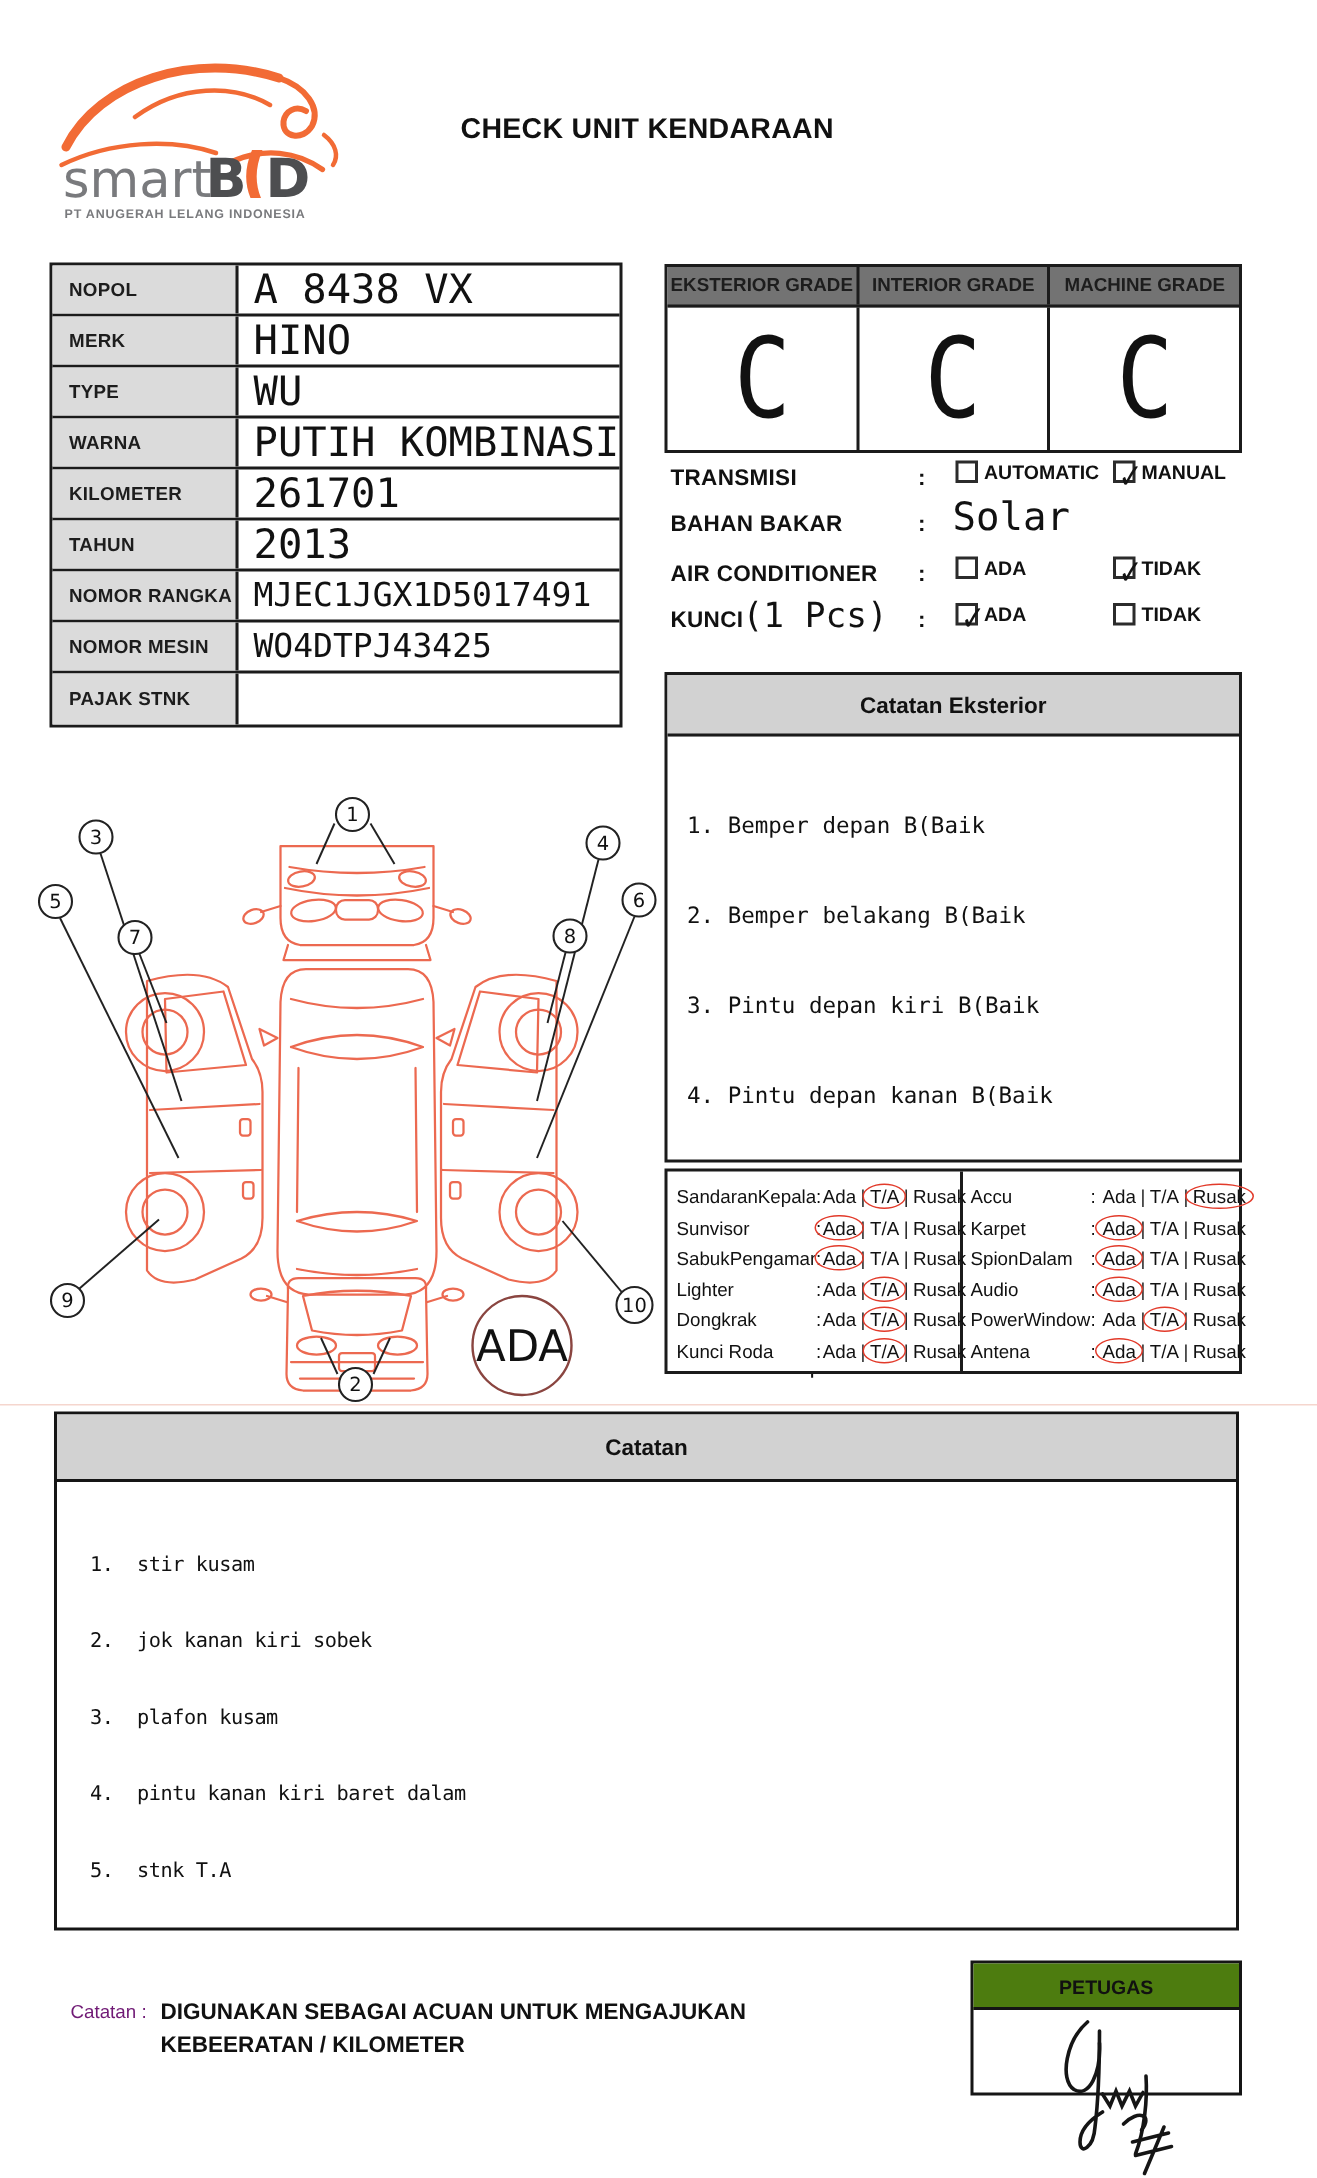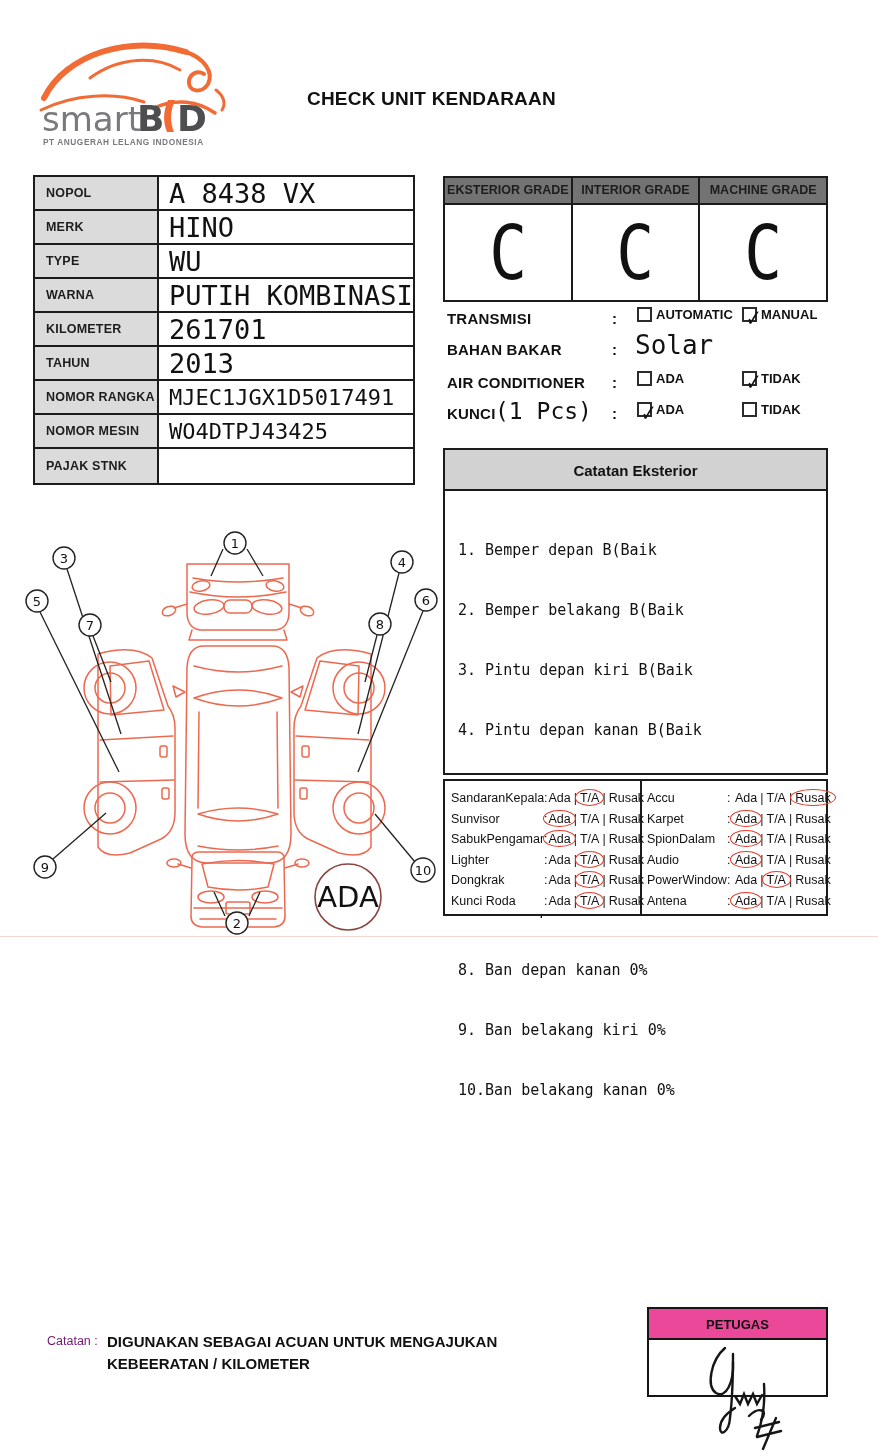--- a/index.html
+++ b/index.html
@@ -2,21 +2,21 @@
 <html><head>
 <meta charset="utf-8">
 <style>
   html,body{margin:0;padding:0;background:#fff;}
   *{box-sizing:border-box;}
   #page{position:relative;width:878px;height:1452px;background:#fff;overflow:hidden;
         font-family:"Liberation Sans",sans-serif;color:#111;}
   .abs{position:absolute;}
 
   
-  #title{left:307px;top:76px;font-size:19px;font-weight:700;letter-spacing:.2px;margin-top:12px;}
+  #title{left:307px;top:76px;font-size:19px;font-weight:700;letter-spacing:.2px;}
 
   
   #info-table{left:33px;top:175px;width:382px;border:2px solid #1b1b1b;}
   .info-row{display:flex;height:34px;border-bottom:2px solid #1b1b1b;}
   .info-row:last-child{border-bottom:none;}
   .info-label{width:124px;background:#dbdbdb;border-right:2px solid #1b1b1b;display:flex;
               align-items:center;padding-left:11px;font-size:12.5px;font-weight:700;letter-spacing:.2px;color:#1d1d1d;}
   .info-value{flex:1;display:flex;align-items:center;padding-left:10px;font-size:27px;
               font-family:"DejaVu Sans Mono",monospace;white-space:nowrap;overflow:hidden;}
   .fs23{font-size:22px;}
@@ -75,21 +75,21 @@
   #catatan-box{left:36px;top:941px;width:790px;height:346px;border:2.5px solid #151515;background:#fff;}
   #catatan-box .box-head{height:45px;line-height:45px;font-size:15px;border-bottom:2.5px solid #151515;}
   #catatan-list{padding:13px 0 0 22px;font-family:"DejaVu Sans Mono",monospace;font-size:13.5px;
                 letter-spacing:-.3px;line-height:17px;white-space:pre;}
 
   
   #foot-label{left:47px;top:1334px;font-size:12.5px;color:#701a75;}
   #foot-note{left:107px;top:1331px;width:460px;font-size:15px;font-weight:700;line-height:22px;}
   #petugas{left:647px;top:1307px;width:181px;border:2px solid #151515;background:#fff;}
   #petugas .box-head{height:31px;line-height:31px;font-size:13px;font-weight:600;
-                     background:#ec4899;border-bottom:2.5px solid #151515;}
+                     background:#4d7c0f;border-bottom:2.5px solid #151515;}
   #petugas-body{position:relative;height:55px;}
   #sig{position:absolute;left:42px;top:4px;overflow:visible;}
 
   .faint-line{left:0;top:936px;width:878px;height:1px;background:#f3cfc6;opacity:.85;}
 </style>
 </head>
 <body>
 
 <div id="page">
 
@@ -466,20 +466,30 @@
     </g>
 
     <g>
       <circle cx="330" cy="381" r="33" fill="none" stroke="#8a4540" stroke-width="1.6"></circle>
       <text x="330" y="391" text-anchor="middle" font-family="DejaVu Sans,sans-serif" font-size="29" fill="#111">ADA</text>
     </g>
   </svg>
 
   <div class="abs faint-line"></div>
 
+  <div class="abs" id="catatan-box">
+    <div class="box-head">Catatan</div>
+    <div id="catatan-list">
+      <div>1.  stir kusam</div>
+      <div>2.  jok kanan kiri sobek</div>
+      <div>3.  plafon kusam</div>
+      <div>4.  pintu kanan kiri baret dalam</div>
+      <div>5.  stnk T.A</div>
+    </div>
+  </div>
 
   <div class="abs" id="foot-label">Catatan :</div>
   <div class="abs" id="foot-note">
     <div>DIGUNAKAN SEBAGAI ACUAN UNTUK MENGAJUKAN</div>
     <div>KEBEERATAN / KILOMETER</div>
   </div>
 
   <div class="abs" id="petugas">
     <div class="box-head">PETUGAS</div>
     <div id="petugas-body">

